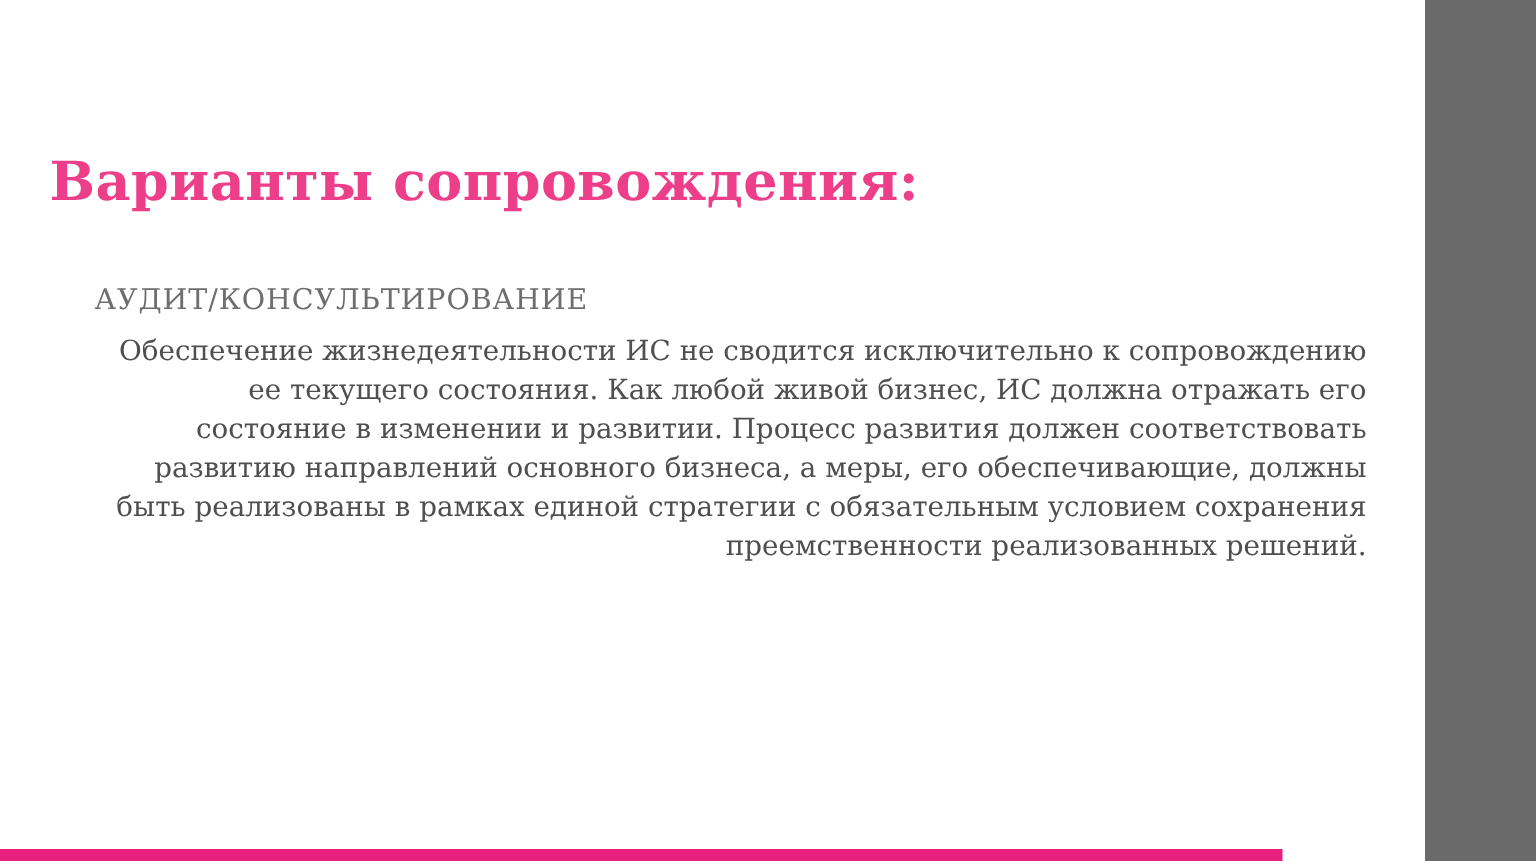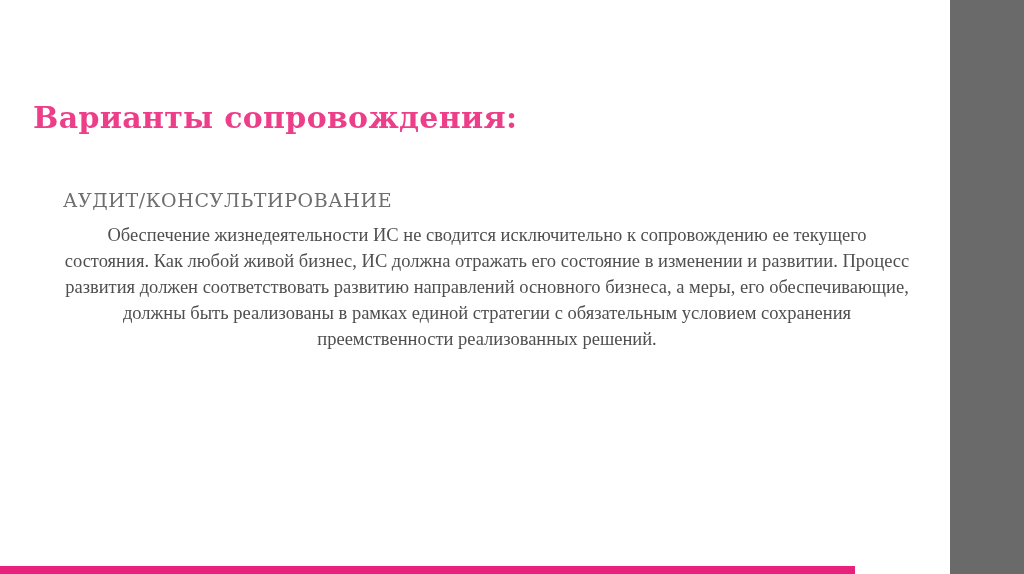--- a/index.html
+++ b/index.html
@@ -30,21 +30,21 @@
   }
   .bottom-bar {
     position: absolute;
     left: 0; bottom: 0;
     width: 855px; height: 8px;
     background: var(--bottom-bar-pink);
   }
   .title {
     position: absolute;
     left: 33px; top: 100px;
-    font-size: 30px;
+    font-size: 36px;
     font-weight: bold;
     color: var(--title-pink);
     letter-spacing: 0.3px;
     white-space: nowrap;
   }
   .content {
     position: absolute;
     left: 63px; top: 189px;
     width: 848px;
   }
@@ -53,22 +53,21 @@
     font-weight: normal;
     color: var(--subtitle-gray);
     letter-spacing: 0.6px;
     margin-bottom: 11px;
     white-space: nowrap;
   }
   .body {
     font-size: 18.5px;
     line-height: 26px;
     color: var(--body-gray);
-    text-align: center;
-    font-family: Liberation Serif, serif;
+    text-align: right;
   }
 </style>
 </head>
 <body>
 
 <div class="slide">
   <h1 class="title">Варианты сопровождения:</h1>
 
   <div class="content">
     <h2 class="subtitle">АУДИТ/КОНСУЛЬТИРОВАНИЕ</h2>

